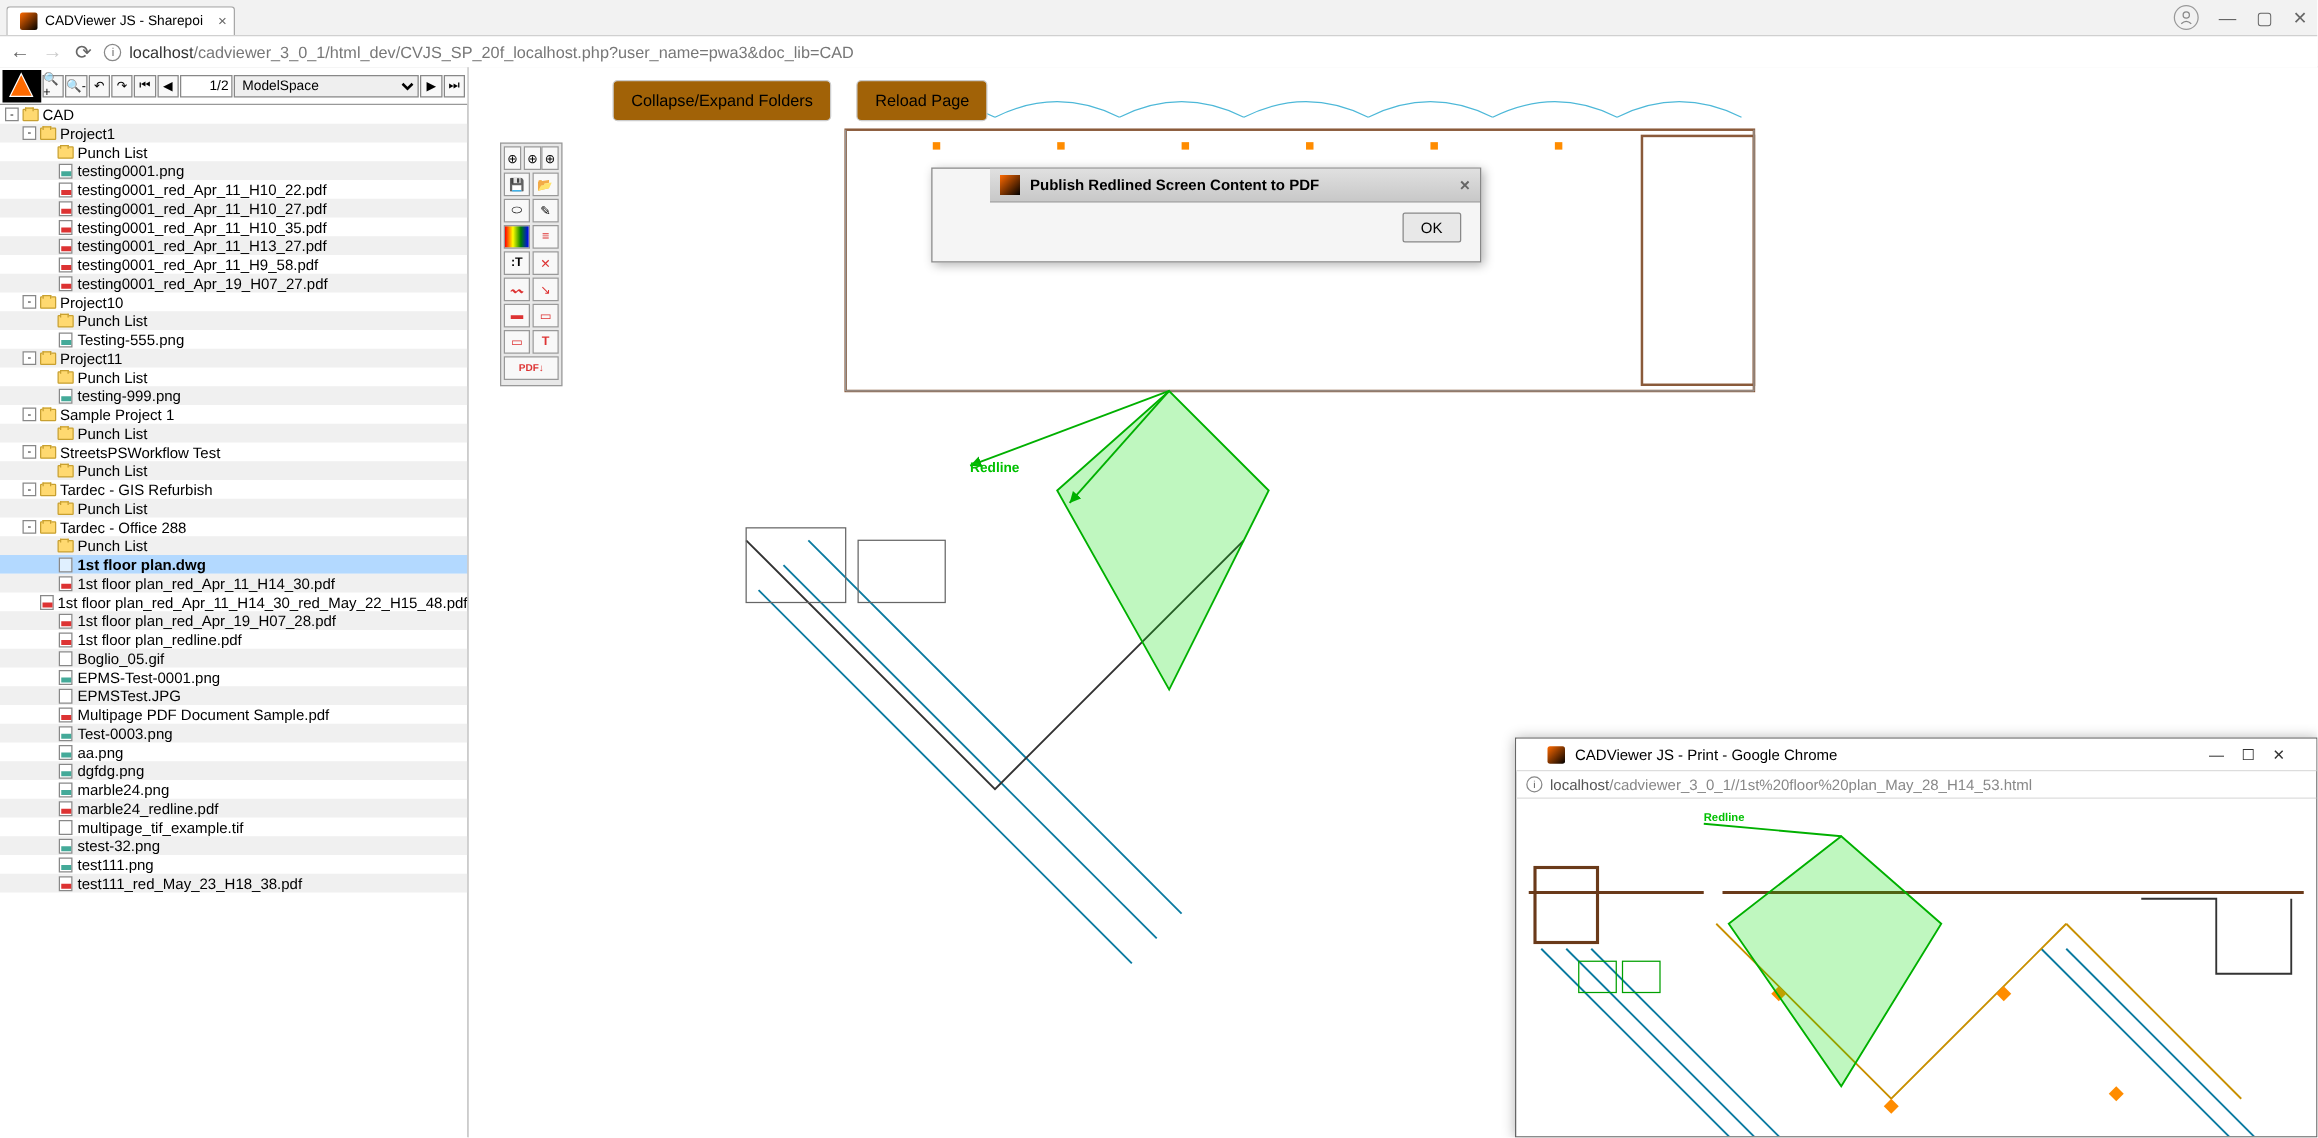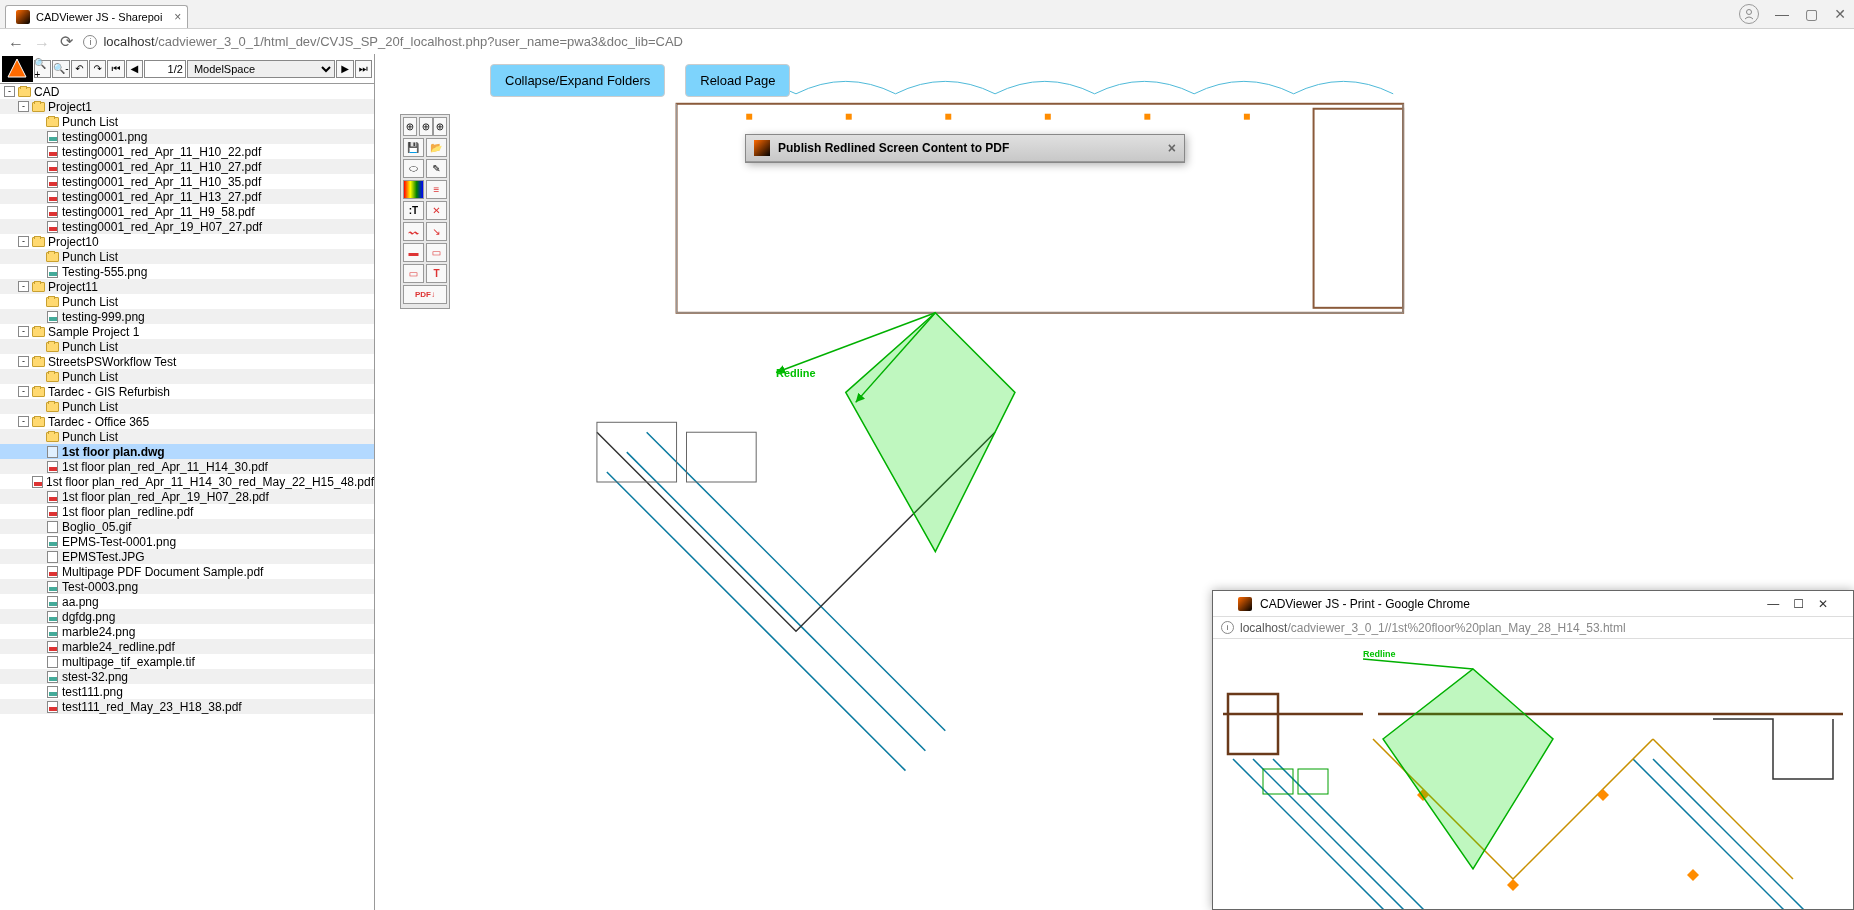--- a/index.html
+++ b/index.html
@@ -44,34 +44,34 @@
 .folder-icon { background: #ffd970; border: 1px solid #c8a030; border-radius: 1px; width: 13px; height: 10px; position: relative; }
 .folder-icon.open::before { content: ''; position: absolute; top: -2px; left: 1px; width: 5px; height: 2px; background: #ffd970; border: 1px solid #c8a030; border-bottom: none; }
 .file-icon { width: 11px; height: 12px; background: #fff; border: 1px solid #888; position: relative; }
 .file-icon.pdf::after { content: ''; position: absolute; bottom: 1px; left: 1px; width: 8px; height: 4px; background: #d33; }
 .file-icon.png::after { content: ''; position: absolute; bottom: 1px; left: 1px; width: 8px; height: 4px; background: #4a9; }
 .file-icon.dwg { background: #e0f0ff; }
 .tree-label { font-size: 12px; }
 
 
 .top-buttons { position: absolute; top: 10px; left: 115px; display: flex; gap: 20px; z-index: 5; }
-.btn { background: #7dd3fc; border: 1px solid #ccc; border-radius: 4px; padding: 8px 14px; font-size: 13px; cursor: pointer; }
+.btn { background: #a16207; border: 1px solid #ccc; border-radius: 4px; padding: 8px 14px; font-size: 13px; cursor: pointer; }
 
 
 .vtoolbar { position: absolute; top: 60px; left: 25px; width: 50px; background: #e8e8e8; border: 1px solid #999; padding: 2px; z-index: 5; }
 .vrow { display: flex; gap: 2px; margin-bottom: 2px; }
 .vbtn { width: 21px; height: 19px; background: #f8f8f8; border: 1px solid #999; display: flex; align-items: center; justify-content: center; font-size: 10px; cursor: pointer; }
 .vbtn.wide { width: 44px; }
 
 
 .canvas { position: absolute; inset: 0; background: #fff; overflow: hidden; }
 
 
 .dialog { position: absolute; top: 80px; left: 370px; width: 440px; background: #f5f5f5; border: 1px solid #888; box-shadow: 2px 2px 8px rgba(0,0,0,0.3); z-index: 20; }
-.dialog-title { background: linear-gradient(#e0e0e0, #c8c8c8); padding: 5px 8px; display: flex; align-items: center; gap: 8px; font-weight: bold; font-size: 12px; border-bottom: 1px solid #999; }
+.dialog-title { background: linear-gradient(#e0e0e0, #c8c8c8); padding: 5px 8px; display: flex; align-items: center; gap: 8px; font-weight: bold; font-size: 12px; border-bottom: 1px solid #999; margin-left: 46px; }
 .dialog-title .icon { width: 16px; height: 16px; background: linear-gradient(135deg, #ff6a00, #000); }
 .dialog-title .close { margin-left: auto; cursor: pointer; color: #666; font-size: 14px; }
 .dialog-body { padding: 15px; font-size: 12px; }
 .radio-row { display: flex; align-items: center; gap: 20px; }
 .radio-group { display: flex; align-items: center; gap: 4px; }
 .dialog-footer { padding: 8px 15px 15px; text-align: right; }
 .ok-btn { background: #e8e8e8; border: 1px solid #888; padding: 4px 14px; font-size: 12px; cursor: pointer; border-radius: 2px; }
 
 
 .popup-window { position: absolute; bottom: 0; right: 0; width: 642px; height: 320px; background: #fff; border: 1px solid #666; box-shadow: 0 0 10px rgba(0,0,0,0.3); z-index: 30; display: flex; flex-direction: column; }
@@ -311,21 +311,21 @@
             <span class="folder-icon open"></span>
           </span>
           <span class="tree-label">Punch List</span>
         </div>
         <div class="tree-row">
           <span class="tree-indent" style="width: 18px;"></span>
           <span class="tree-toggle">-</span>
           <span class="tree-icon">
             <span class="folder-icon open"></span>
           </span>
-          <span class="tree-label">Tardec - Office 365</span>
+          <span class="tree-label">Tardec - Office 288</span>
         </div>
         <div class="tree-row">
           <span class="tree-indent" style="width: 32px;"></span>
           <span style="width: 13px; display: inline-block;"></span>
           <span class="tree-icon">
             <span class="folder-icon open"></span>
           </span>
           <span class="tree-label">Punch List</span>
         </div>
         <div class="tree-row selected">
@@ -579,20 +579,23 @@
       <div class="vrow">
           <span class="vbtn wide" style="color:#d33;font-size:8px;font-weight:bold">PDF↓</span>
         </div>
     </div>
 
     <div class="dialog">
       <div class="dialog-title">
         <span class="icon"></span>
         <span>Publish Redlined Screen Content to PDF</span>
         <span class="close">×</span>
+      </div>
+      <div class="dialog-footer">
+        <button class="ok-btn">OK</button>
       </div>
     </div>
 
     <div class="popup-window">
       <div class="popup-titlebar">
         <span class="favicon"></span>
         <span>CADViewer JS - Print - Google Chrome</span>
         <div class="popup-controls">
           <span>—</span>
           <span>☐</span>

